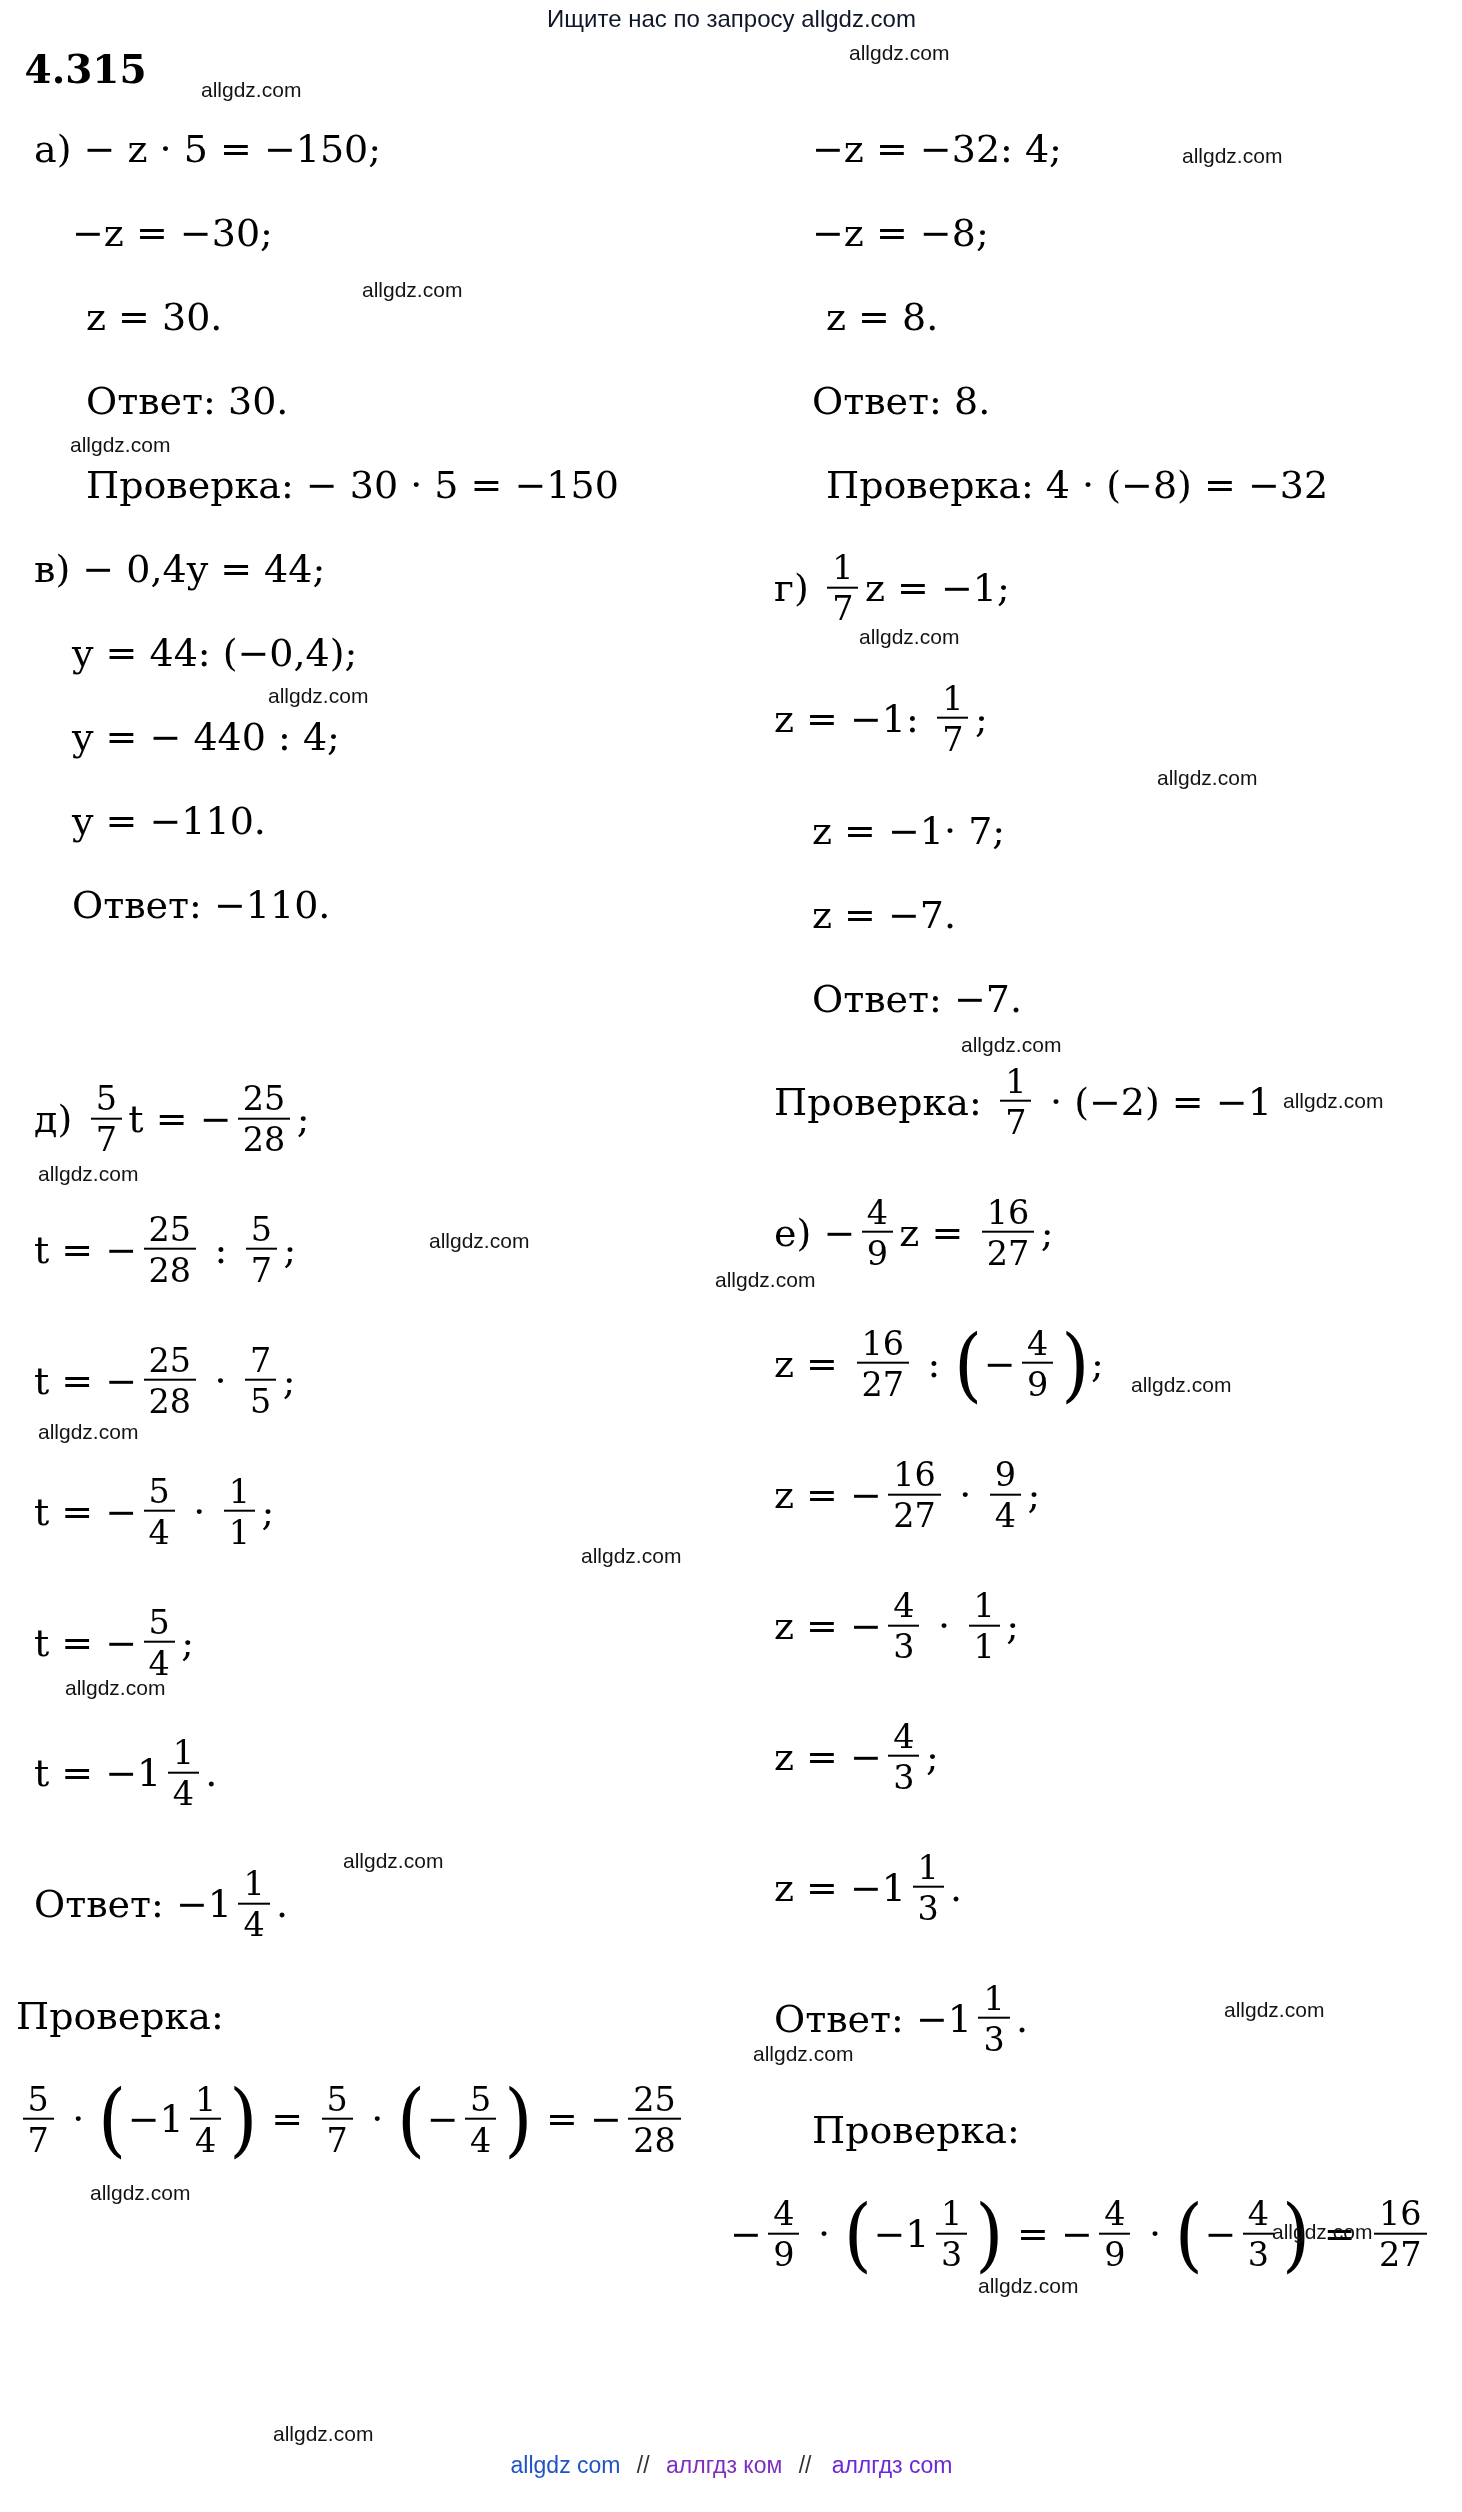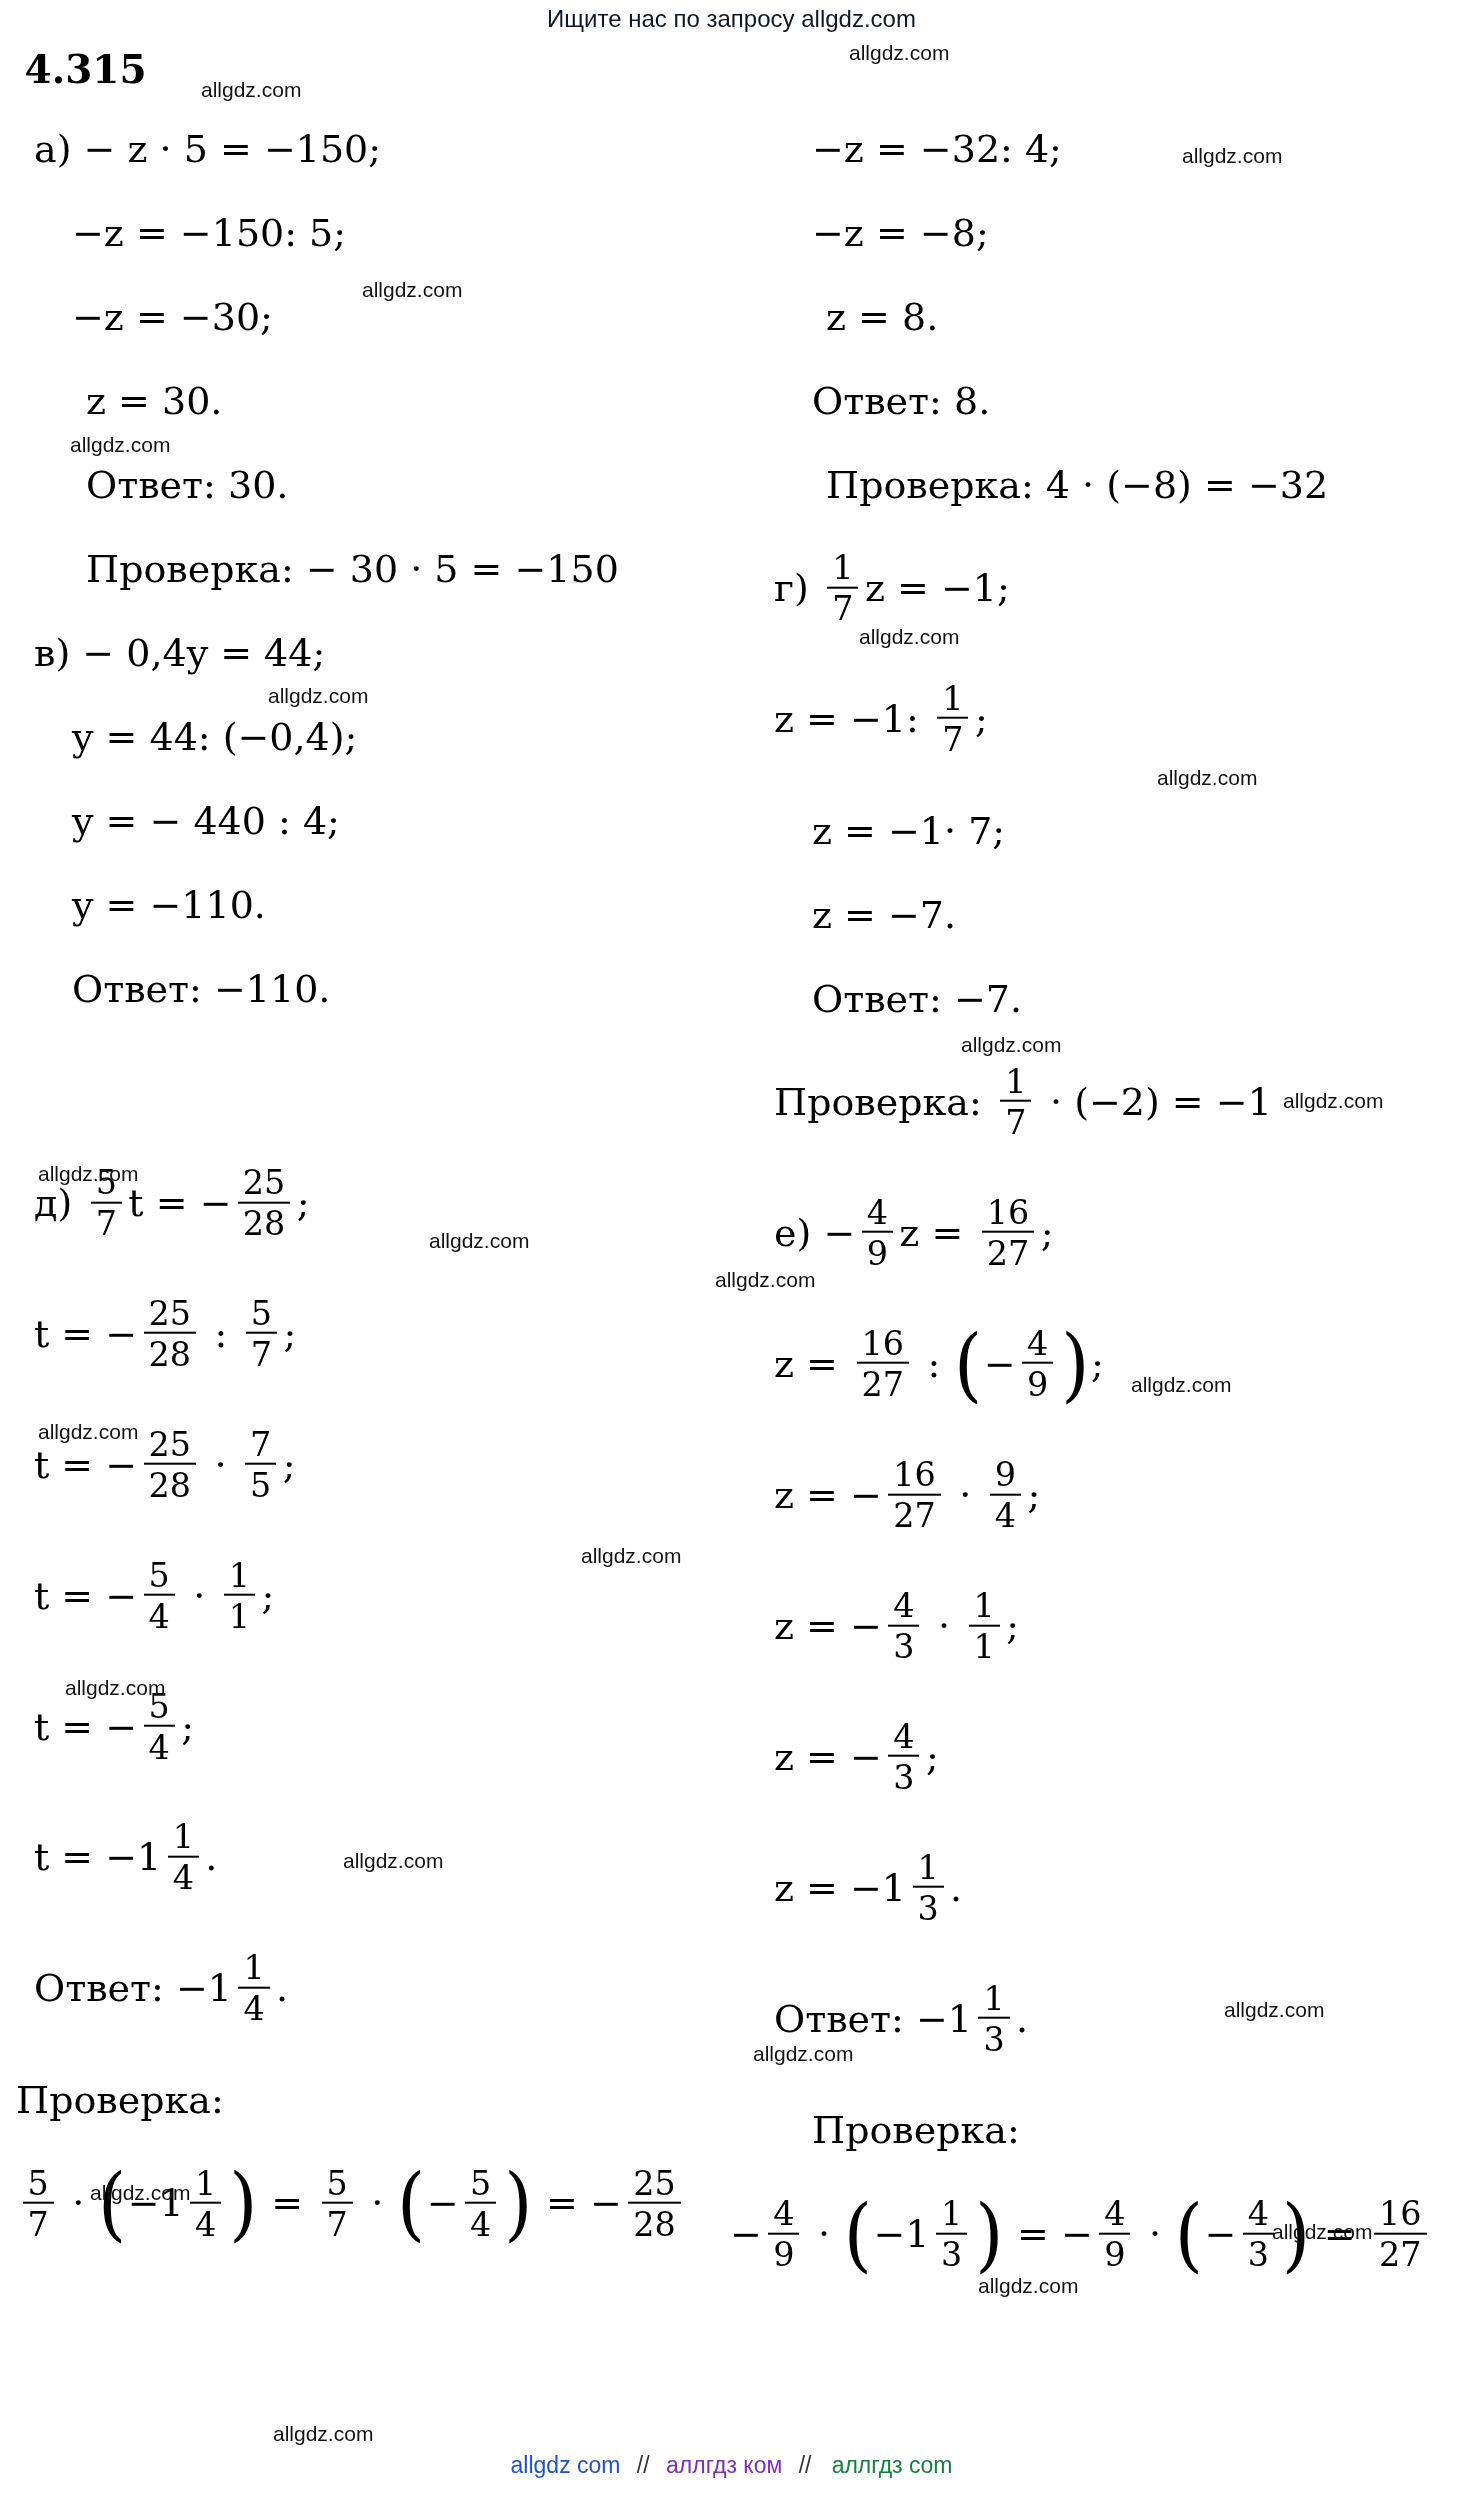--- a/index.html
+++ b/index.html
@@ -66,21 +66,20 @@
 
 <div class="page">
 
   <div class="promo" style="color: #0f172a;">Ищите нас по запросу allgdz.com</div>
 
   <div class="problem-number">4.315</div>
 
   <div class="col col-left">
     <div class="part">
         <div class="line"><span class="mtext">а) − z · 5 = −150;</span></div>
-        <div class="line ind1"><span class="mtext">−z = −150: 5;</span></div>
         <div class="line ind1"><span class="mtext">−z = −30;</span></div>
         <div class="line ind2"><span class="mtext">z = 30.</span></div>
         <div class="line ind2"><span class="mtext">Ответ: 30.</span></div>
         <div class="line ind2"><span class="mtext">Проверка: − 30 · 5 = −150</span></div>
       </div>
     <div class="part part-v">
         <div class="line"><span class="mtext">в) − 0,4y = 44;</span></div>
         <div class="line ind1"><span class="mtext">y = 44: (−0,4);</span></div>
         <div class="line ind1"><span class="mtext">y = − 440 : 4;</span></div>
         <div class="line ind1"><span class="mtext">y = −110.</span></div>
@@ -149,17 +148,17 @@
       <span class="wm" style="left: 343px; top: 1849px; color: rgb(20, 20, 20);">allgdz.com</span>
       <span class="wm" style="left: 1224px; top: 1998px; color: rgb(20, 20, 20);">allgdz.com</span>
       <span class="wm" style="left: 753px; top: 2042px; color: rgb(20, 20, 20);">allgdz.com</span>
       <span class="wm" style="left: 90px; top: 2181px; color: rgb(20, 20, 20);">allgdz.com</span>
       <span class="wm" style="left: 1272px; top: 2220px; color: rgb(20, 20, 20);">allgdz.com</span>
       <span class="wm" style="left: 978px; top: 2274px; color: rgb(20, 20, 20);">allgdz.com</span>
       <span class="wm" style="left: 273px; top: 2422px; color: rgb(20, 20, 20);">allgdz.com</span>
     </div>
 
   <div class="footer">
-    <span id="f1" style="color: rgb(32, 83, 197);">allgdz com</span><span class="fsep" style="color: rgb(51, 51, 51);">//</span><span class="fpurp" style="color: rgb(125, 47, 192);">аллгдз ком</span><span class="fsep" style="color: rgb(51, 51, 51);">//</span><span class="fpurp" style="color: #15803d; margin-left: 12px;">аллгдз com</span>
+    <span id="f1" style="color: rgb(32, 83, 197);">allgdz com</span><span class="fsep" style="color: rgb(51, 51, 51);">//</span><span class="fpurp" style="color: rgb(125, 47, 192);">аллгдз ком</span><span class="fsep" style="color: rgb(51, 51, 51);">//</span><span class="fpurp" style="color: #6d28d9; margin-left: 12px;">аллгдз com</span>
   </div>
 
 </div>
 
 
 </body></html>

